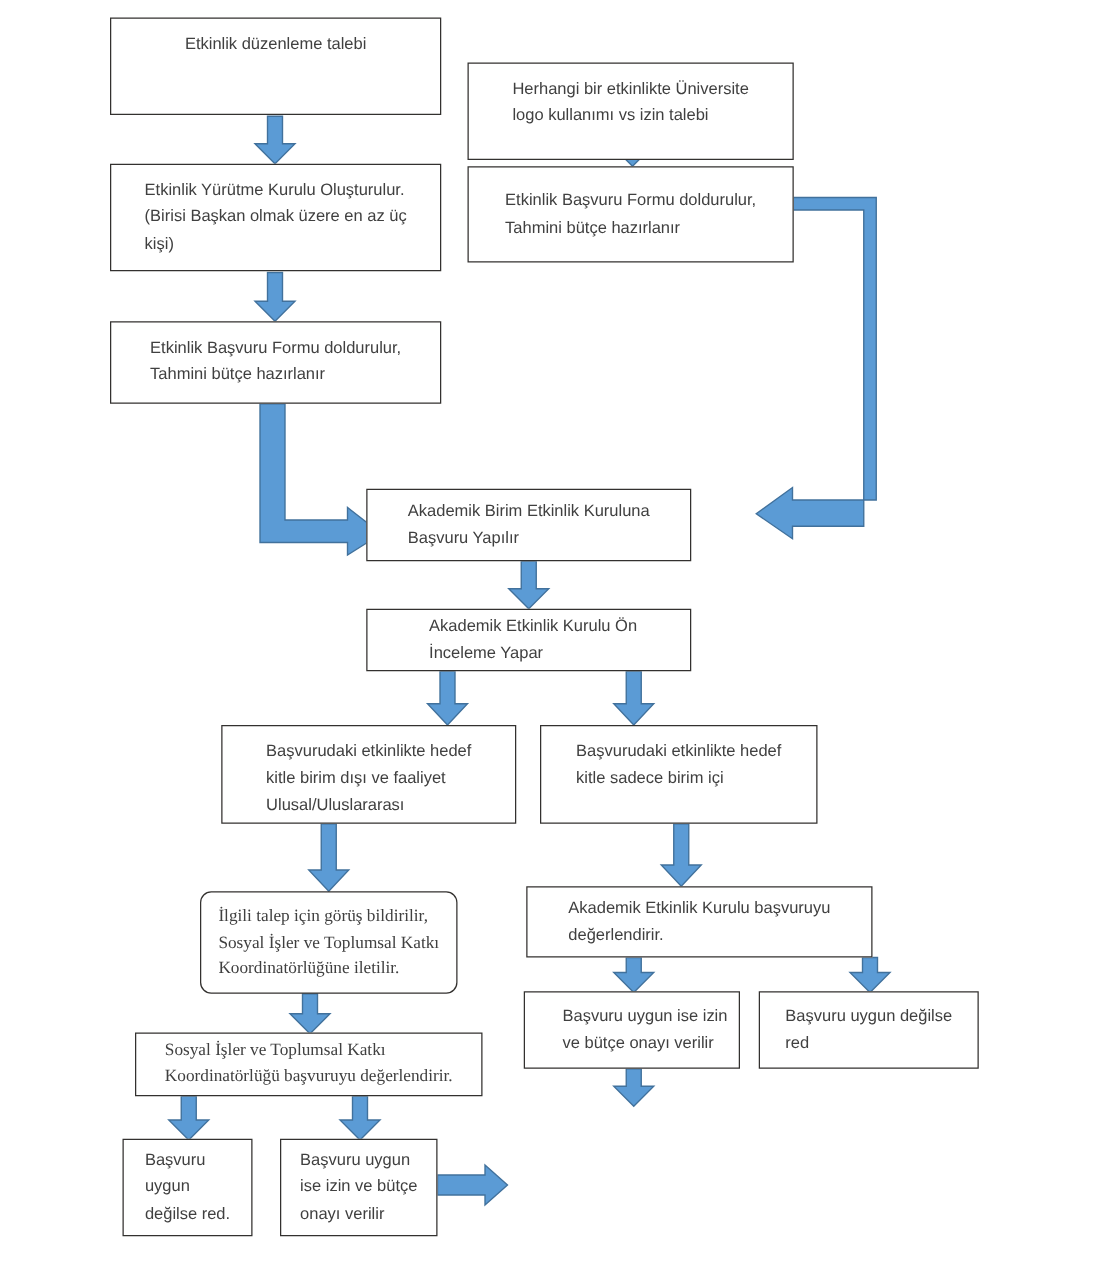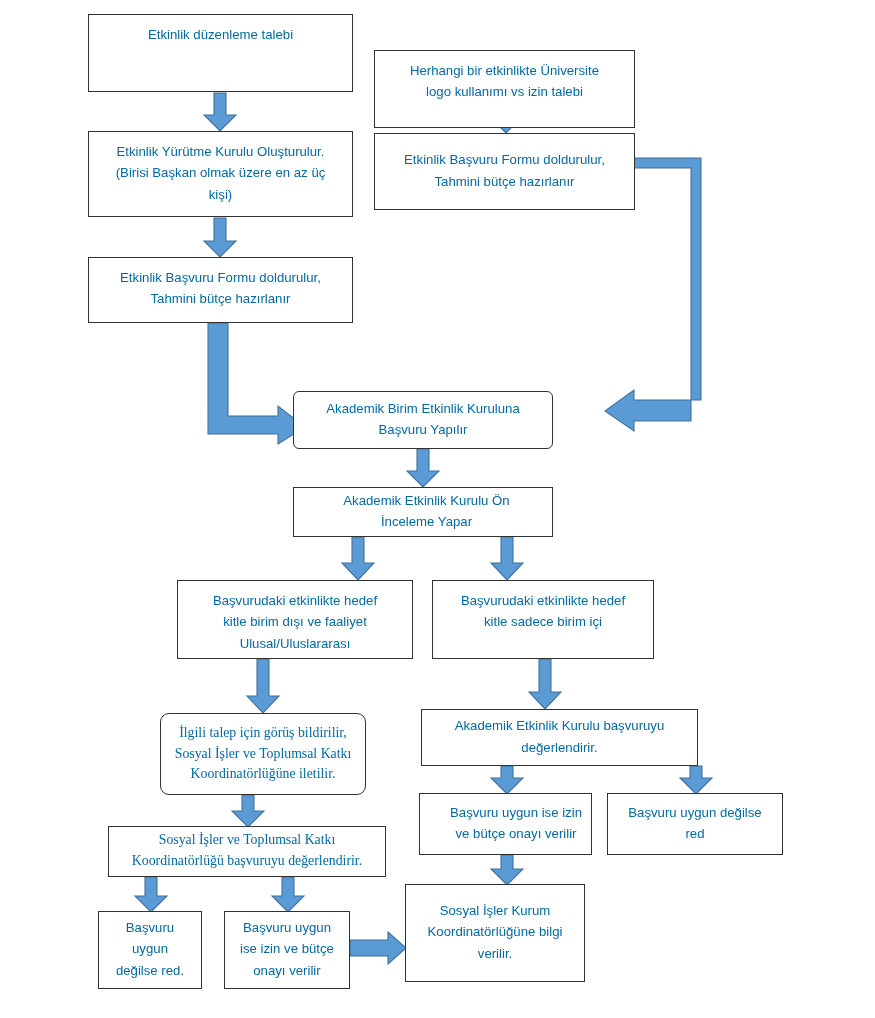--- a/index.html
+++ b/index.html
@@ -17,22 +17,21 @@
 
   
   .box{
     position:absolute;
     box-sizing:border-box;
     border:1.6px solid #33312f;
     background:#ffffff;
     display:flex;
     align-items:flex-start;
     justify-content:center;
-    text-align:center;
-    color:#0369a1;
+    color:#404040;
     font-size:13.2px;
     line-height:1.62;
     padding:9px 8px 6px 8px;
     z-index:3;
     white-space:pre-line;
   }
   .box.mid{align-items:center;padding-top:4px;}
   .box.serif{
     font-family:"Liberation Serif", serif;
     font-size:13.8px;
@@ -165,21 +164,21 @@
   <div class="box" style="left:88px;top:131px;width:265px;height:86px;">Etkinlik Yürütme Kurulu Oluşturulur.
 (Birisi Başkan olmak üzere en az üç
 kişi)</div>
 
   <div class="box mid" style="left:374px;top:133px;width:261px;height:77px;">Etkinlik Başvuru Formu doldurulur,
 Tahmini bütçe hazırlanır</div>
 
   <div class="box" style="left:88px;top:257px;width:265px;height:66px;">Etkinlik Başvuru Formu doldurulur,
 Tahmini bütçe hazırlanır</div>
 
-  <div class="box mid" style="left:293px;top:391px;width:260px;height:58px;border-radius:6px;">Akademik Birim Etkinlik Kuruluna
+  <div class="box mid" style="left:293px;top:391px;width:260px;height:58px;">Akademik Birim Etkinlik Kuruluna
 Başvuru Yapılır</div>
 
   <div class="box mid" style="left:293px;top:487px;width:260px;height:50px;padding-left:15px;">Akademik Etkinlik Kurulu Ön
 İnceleme Yapar</div>
 
   <div class="box" style="left:177px;top:580px;width:236px;height:79px;">Başvurudaki etkinlikte hedef
 kitle birim dışı ve faaliyet
 Ulusal/Uluslararası</div>
 
   <div class="box" style="left:432px;top:580px;width:222px;height:79px;">Başvurudaki etkinlikte hedef
@@ -194,23 +193,20 @@
 
   <div class="box mid" style="left:419px;top:793px;width:173px;height:62px;padding-left:29px;">Başvuru uygun ise izin
 ve bütçe onayı verilir</div>
 
   <div class="box mid" style="left:607px;top:793px;width:176px;height:62px;">Başvuru uygun değilse
 red</div>
 
   <div class="box serif-sans mid" style="left:108px;top:826px;width:278px;height:51px;">Sosyal İşler ve Toplumsal Katkı
 Koordinatörlüğü başvuruyu değerlendirir.</div>
 
-  <div class="box mid" style="left:405px;top:884px;width:180px;height:98px;">Sosyal İşler Kurum
-Koordinatörlüğüne bilgi
-verilir.</div>
 
   <div class="box mid" style="left:98px;top:911px;width:104px;height:78px;">Başvuru
 uygun
 değilse red.</div>
 
   <div class="box mid" style="left:224px;top:911px;width:126px;height:78px;">Başvuru uygun
 ise izin ve bütçe
 onayı verilir</div>
 
 </div>

